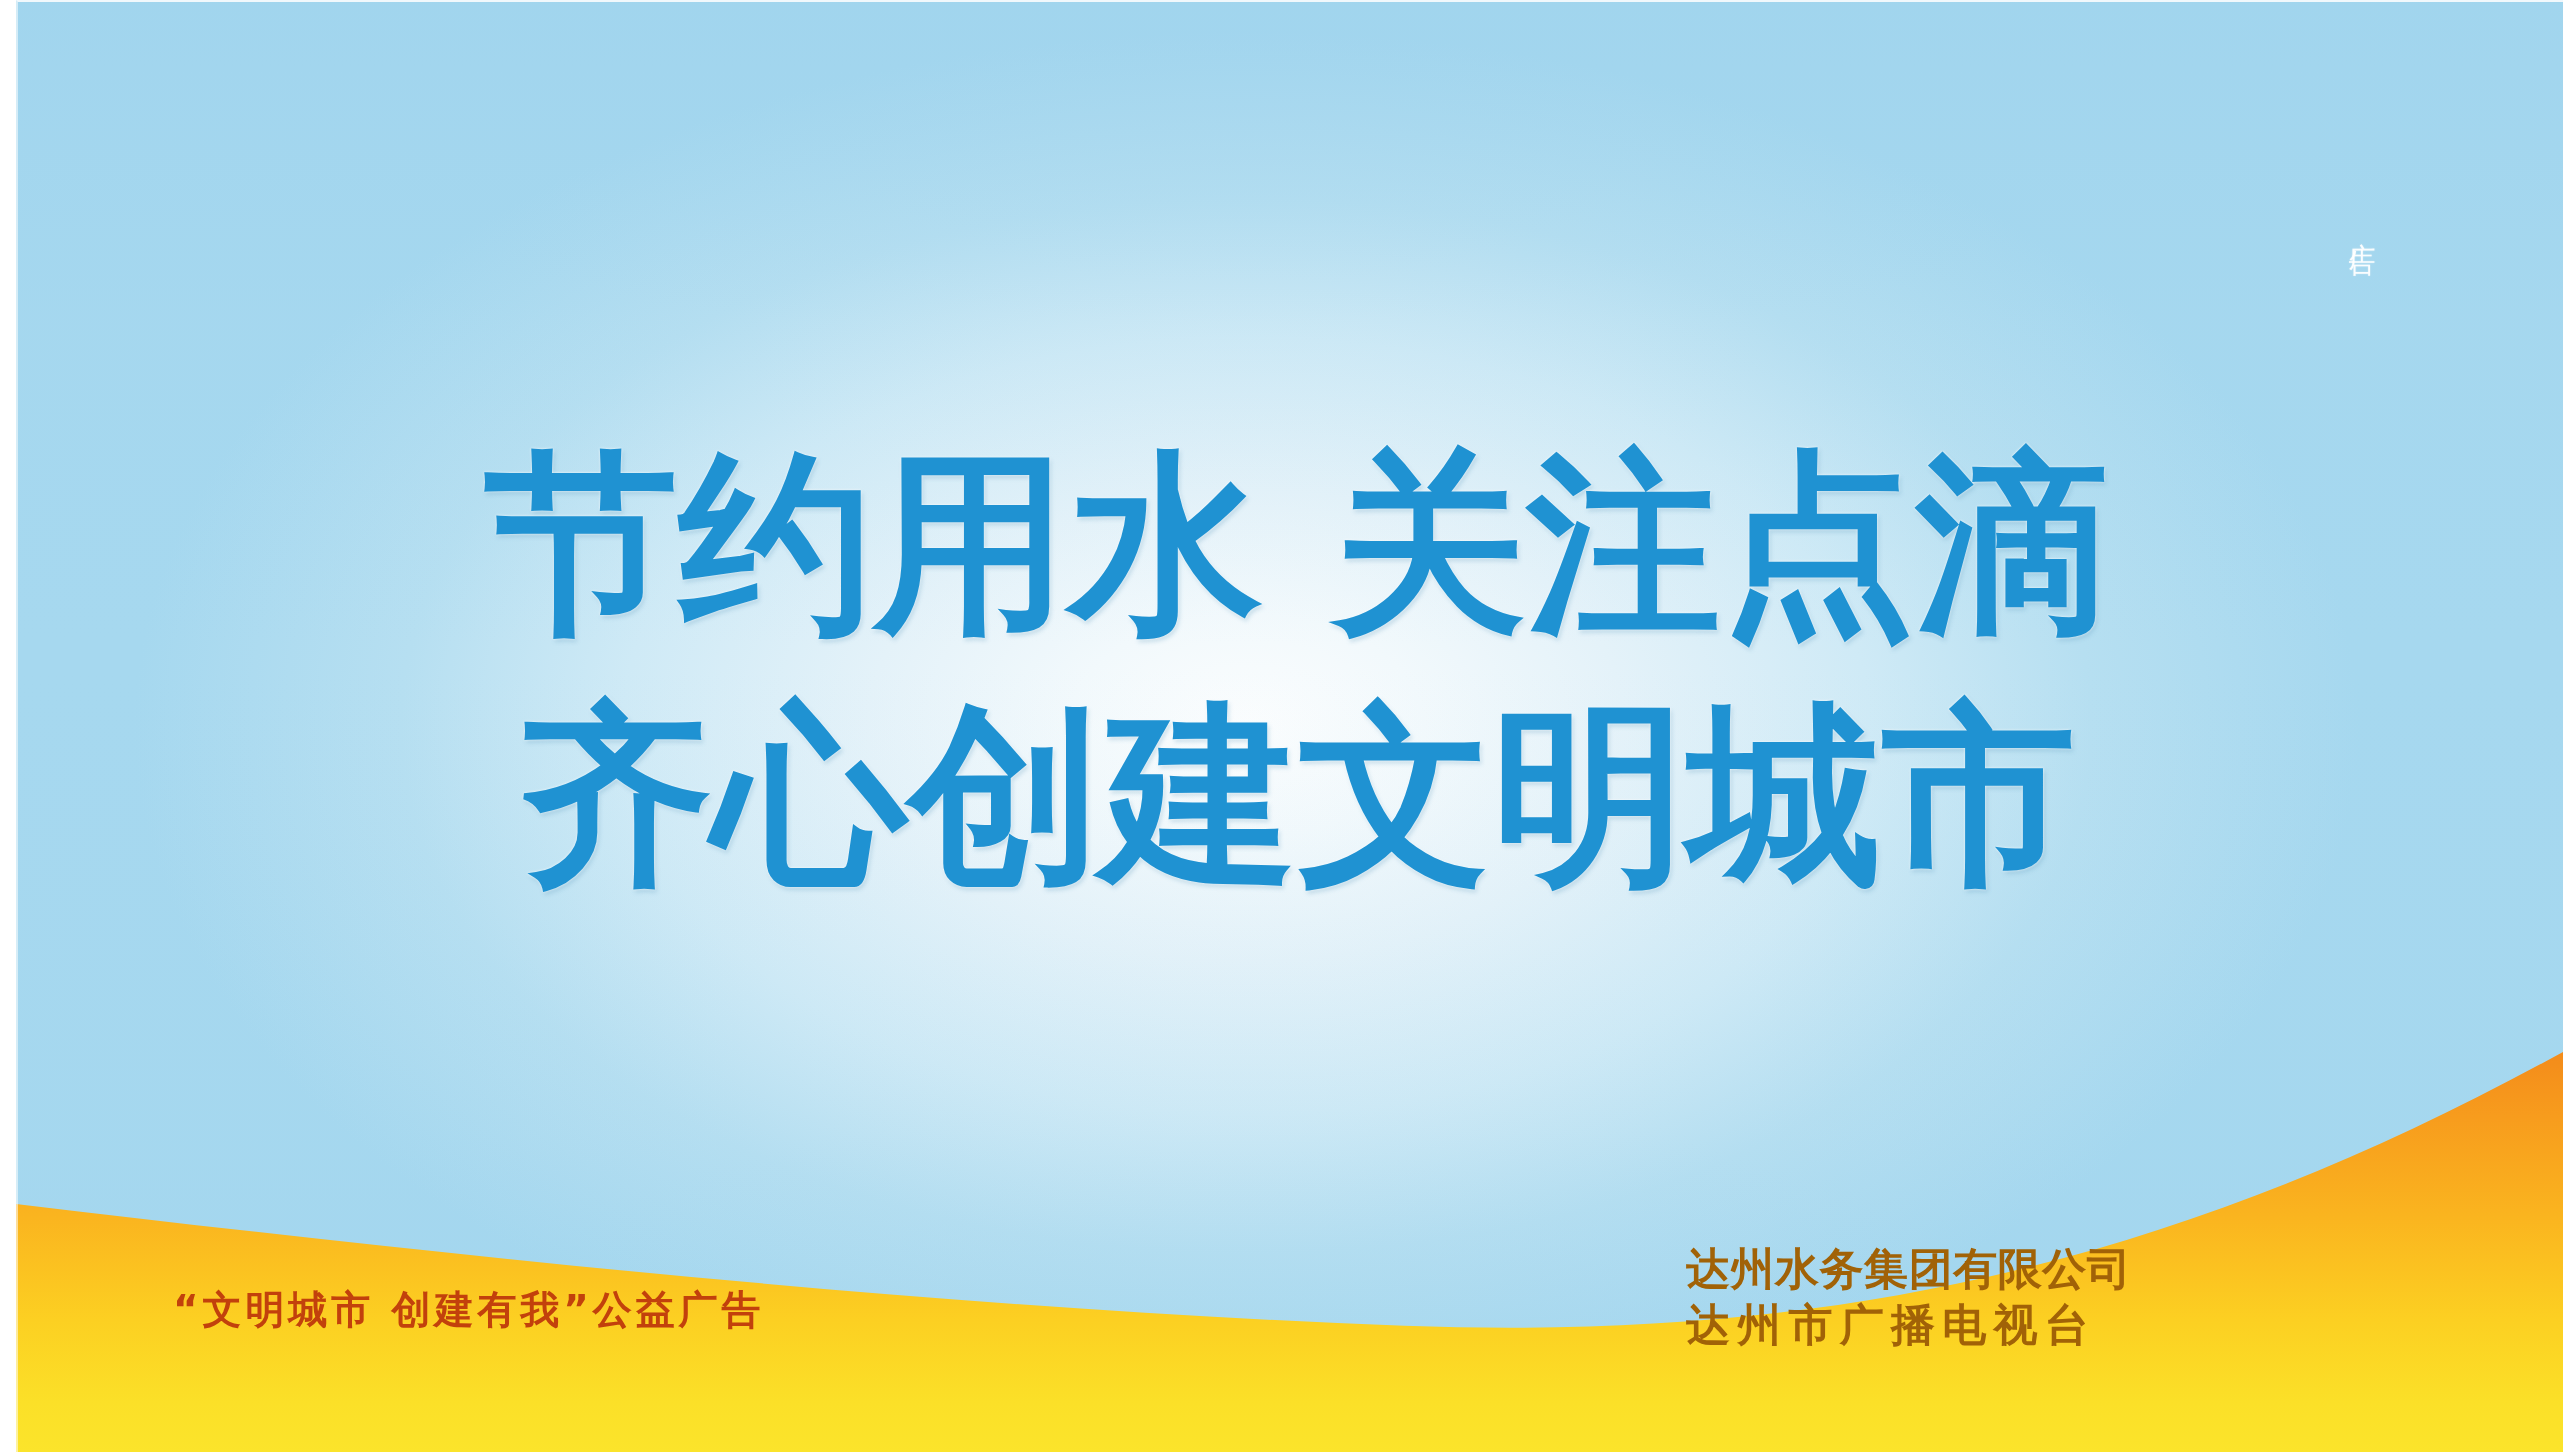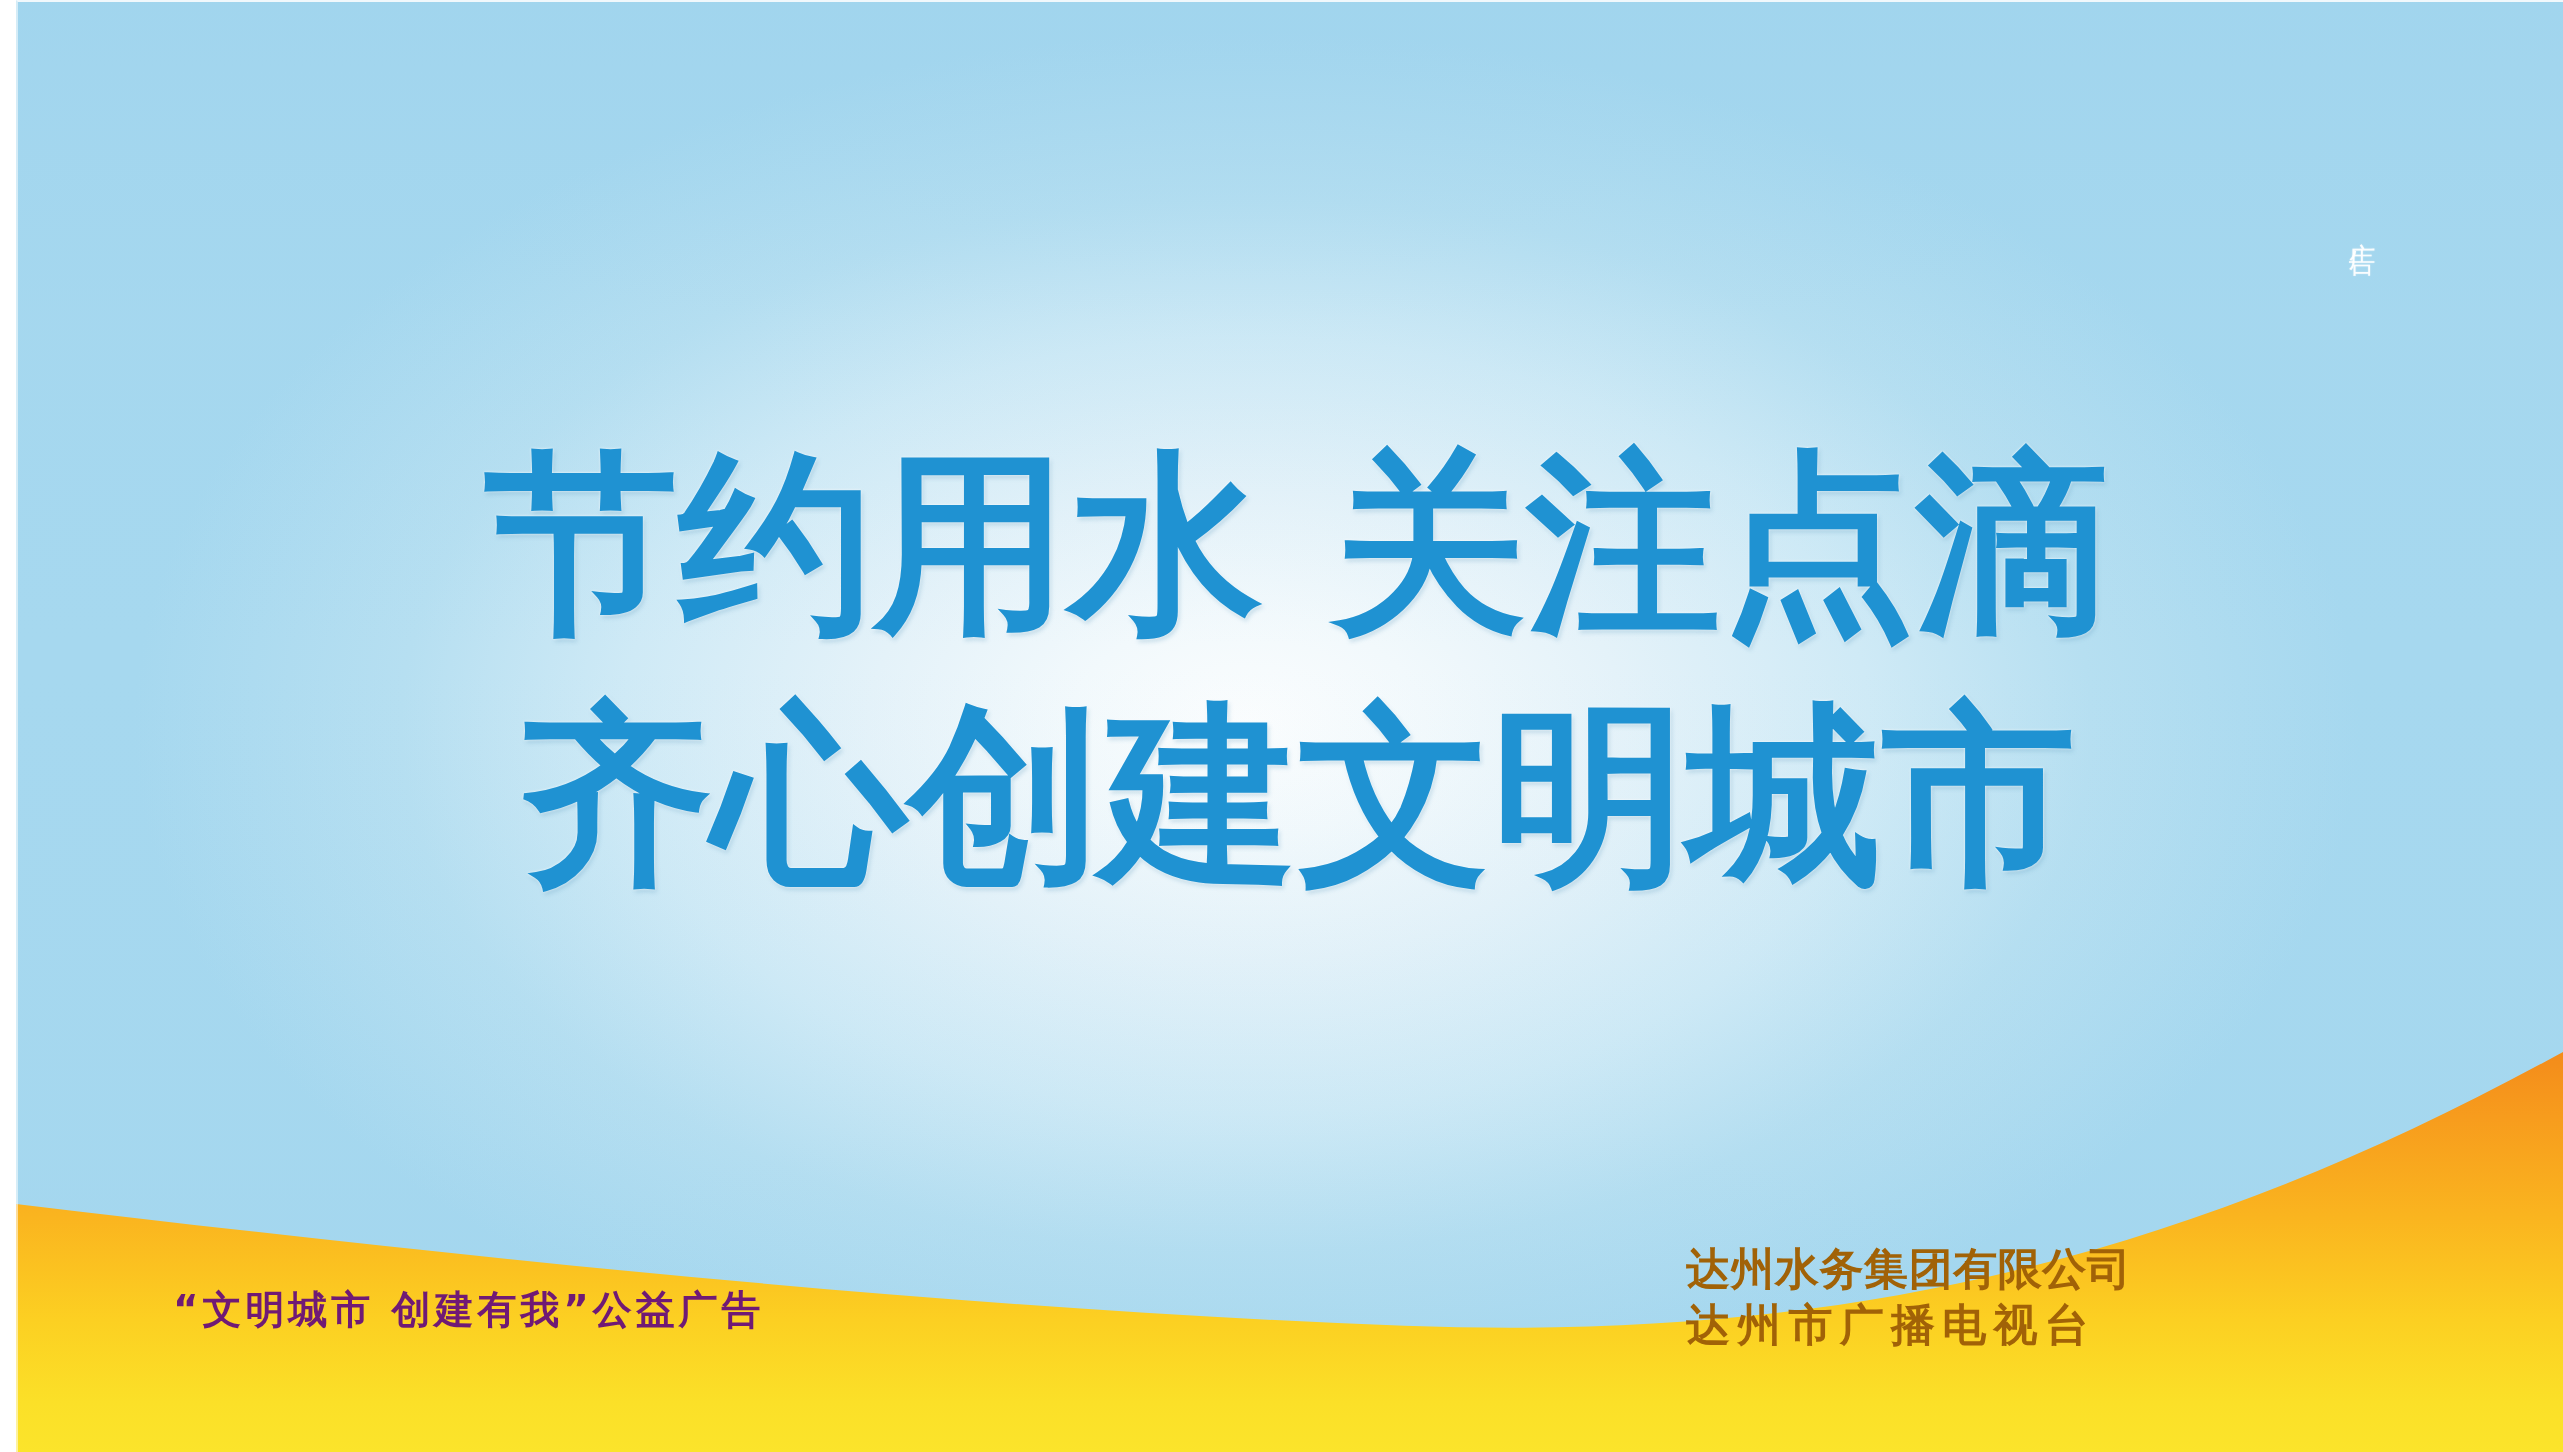--- a/index.html
+++ b/index.html
@@ -101,21 +101,21 @@
     text-shadow: 0 0 1.8px rgba(255,255,255,0.45);
     font-family: "DejaVu Sans", "Liberation Sans", sans-serif;
     user-select: none;
   }
 
   
   .campaign-caption {
     position: absolute;
     left: 157px;
     top: 1283px;
-    color: #701a75;
+    color: #c2410c;
     font-size: 39px;
     font-weight: 700;
     letter-spacing: 0.10em;
     white-space: pre;
     font-family: "DejaVu Sans", "Liberation Sans", sans-serif;
     user-select: none;
   }
 
   
   .sponsors {

